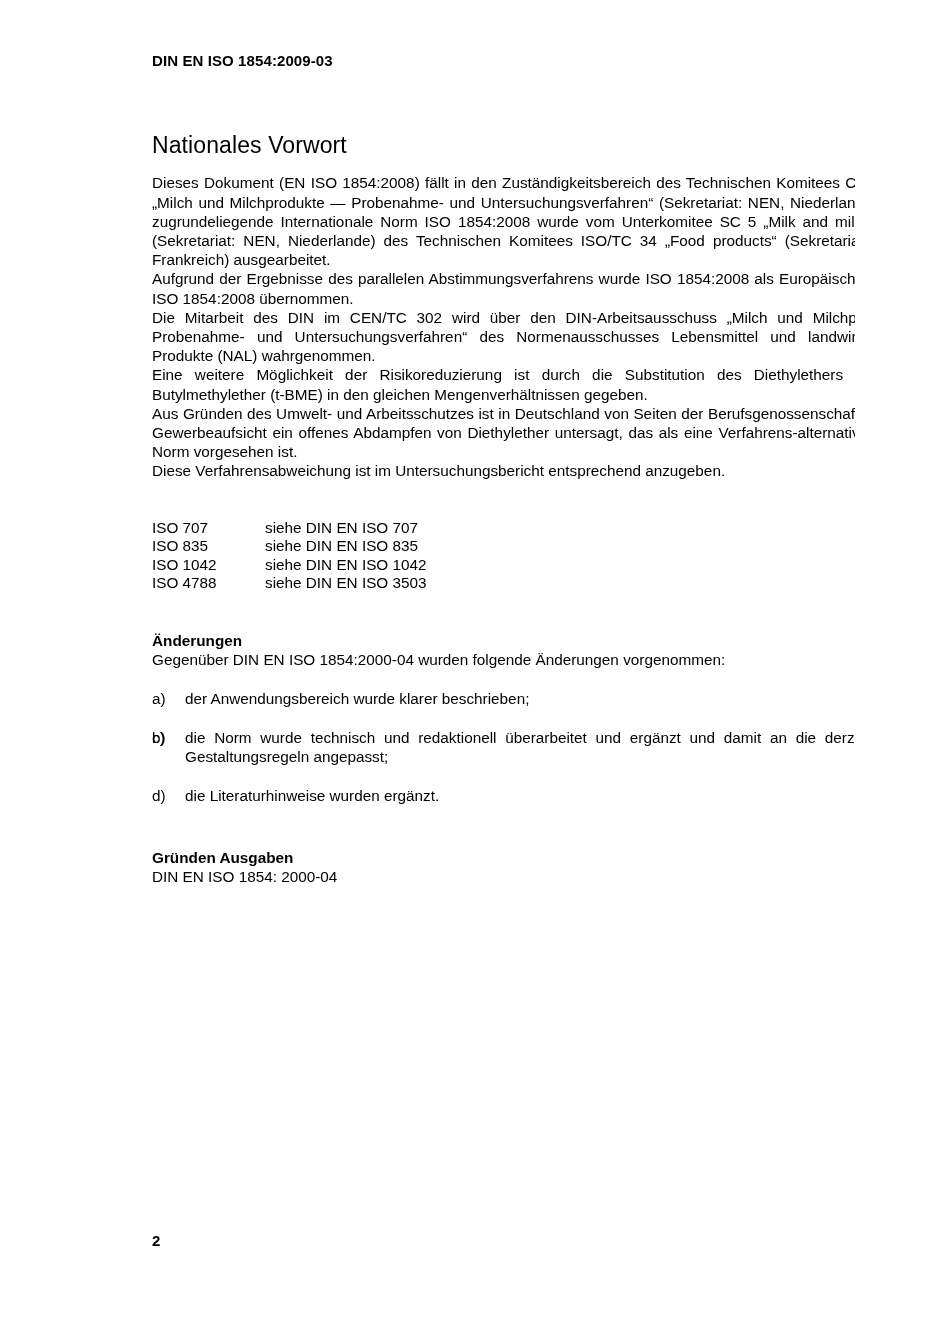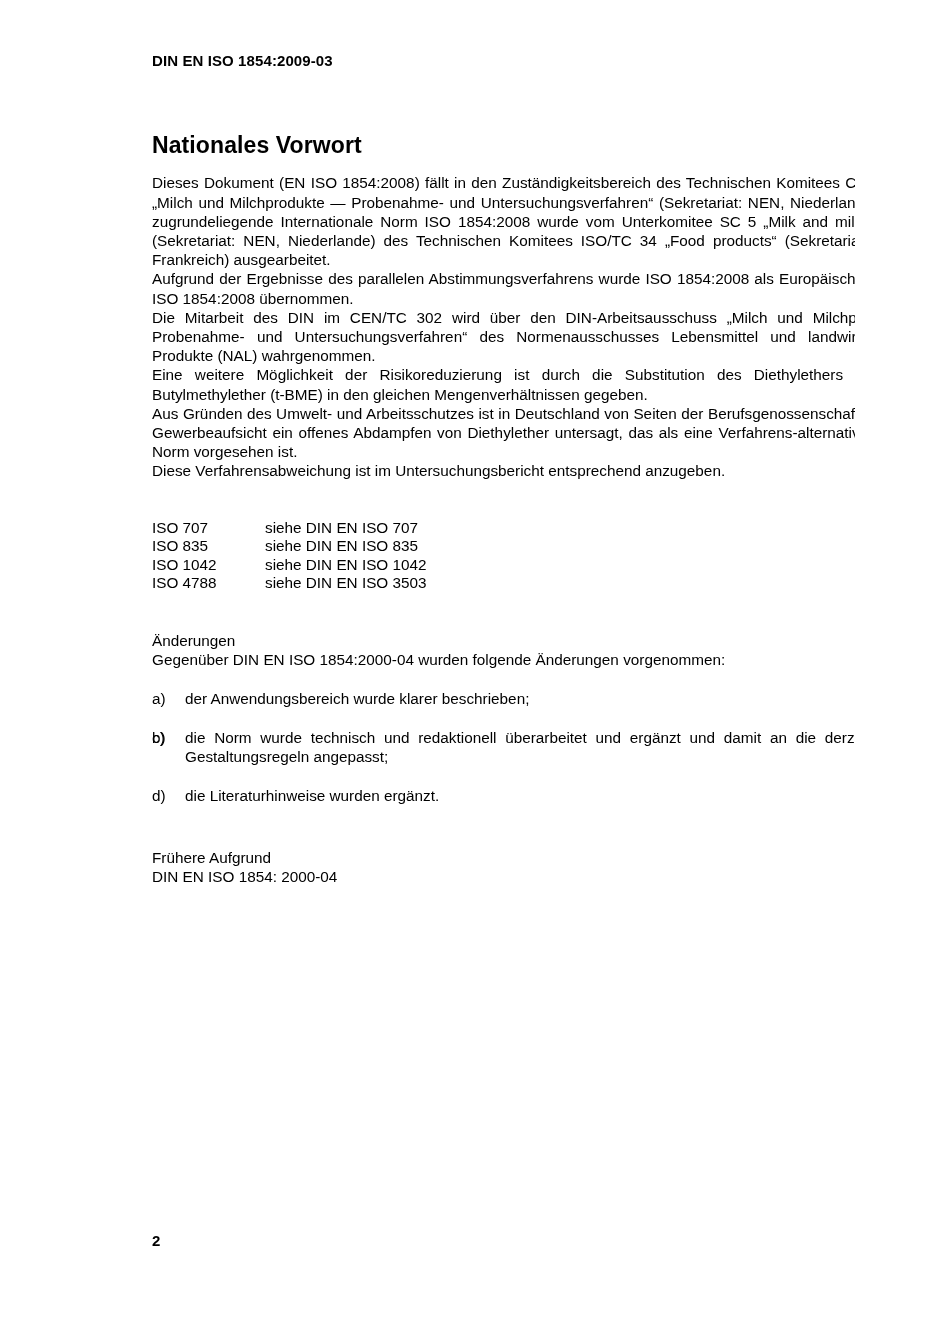--- a/index.html
+++ b/index.html
@@ -29,21 +29,21 @@
   }
   .running-head {
     font-size: 15px;
     font-weight: bold;
     letter-spacing: 0.1px;
     margin-top: 53px;
     line-height: 1.1;
   }
   .doc-title {
     font-size: 23px;
-    font-weight: bold;
+    font-weight: normal;
     margin-top: 62px;
     line-height: 1.15;
     letter-spacing: 0.1px;
   }
   p.body-text {
     font-size: 15.3px;
     line-height: 19.2px;
     text-align: justify;
     margin: 0;
     padding: 0;
@@ -63,21 +63,21 @@
   .iso-table td {
     padding: 0;
     vertical-align: top;
     white-space: nowrap;
   }
   .iso-table td.col-left { width: 113px; }
 
   
   .sub-heading {
     font-size: 15.3px;
-    font-weight: normal;
+    font-weight: bold;
     margin: 0;
     line-height: 19px;
   }
   .sub-heading.aenderungen { margin-top: 38px; }
   .sub-heading.fruehere { margin-top: 42px; }
 
   
   .letter-list {
     margin: 0;
     padding: 0;
@@ -164,21 +164,21 @@
         <span class="marker">b)</span>
       </li>
       <li>
         <span class="marker">c)</span><span>die Norm wurde technisch und redaktionell überarbeitet und ergänzt und damit an die derzeit gültigen Gestaltungsregeln angepasst;</span>
       </li>
       <li>
         <span class="marker">d)</span><span>die Literaturhinweise wurden ergänzt.</span>
       </li>
     </ul>
 
-    <h2 class="sub-heading fruehere">Frühere Aufgrund</h2>
+    <h2 class="sub-heading fruehere">Gründen Ausgaben</h2>
 
     <p class="body-text para-gap">DIN EN ISO 1854: 2000-04</p>
 
   </div>
 
   <div class="page-number">2</div>
 
 </div>
 
 </body></html>

